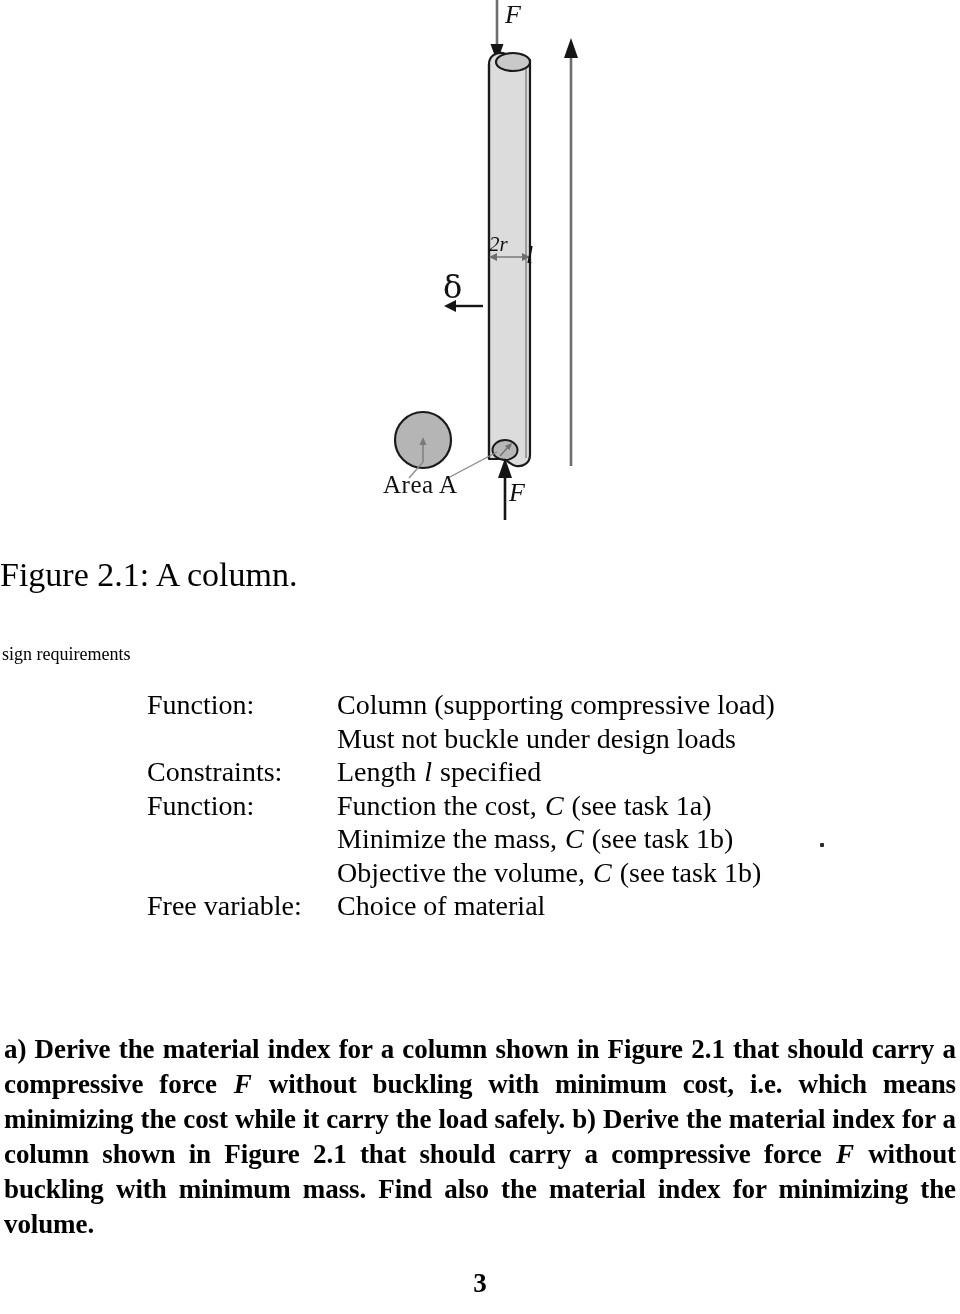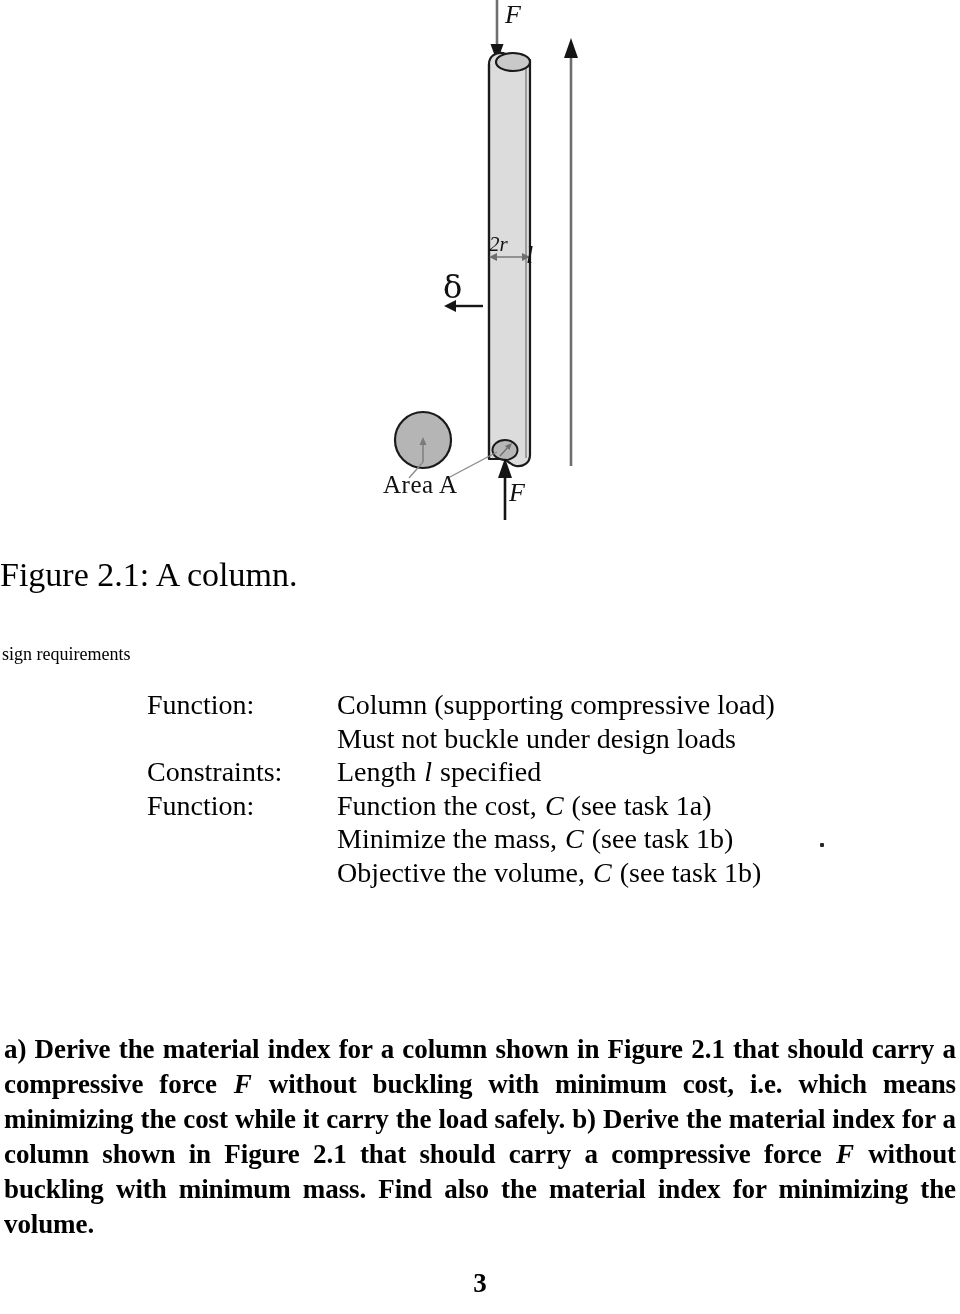--- a/index.html
+++ b/index.html
@@ -256,20 +256,24 @@
         <td><span>Function the cost, </span><span class="var-italic">C</span><span> (see task 1a)</span></td>
       </tr>
       <tr>
         <td class="req-label"></td>
         <td><span>Minimize the mass, </span><span class="var-italic">C</span><span> (see task 1b)</span></td>
       </tr>
       <tr>
         <td class="req-label"></td>
         <td><span>Objective the volume, </span><span class="var-italic">C</span><span> (see task 1b)</span></td>
       </tr>
+      <tr>
+        <td class="req-label">Free variable:</td>
+        <td><span>Choice of material</span></td>
+      </tr>
     </tbody>
 </table>
 
 <div id="page-speck"></div>
 
 <div id="body-paragraph">
   <span>a) Derive the material index for a column shown in Figure 2.1 that should carry a compressive force </span><span class="var-italic">F</span><span> without buckling with minimum cost, i.e. which means minimizing the cost while it carry the load safely. </span><span>b) Derive the material index for a column shown in Figure 2.1 that should carry a compressive force </span><span class="var-italic">F</span><span> without buckling with minimum mass. Find also the material index for minimizing the volume.</span>
 </div>
 
 <div id="page-number">3</div>

